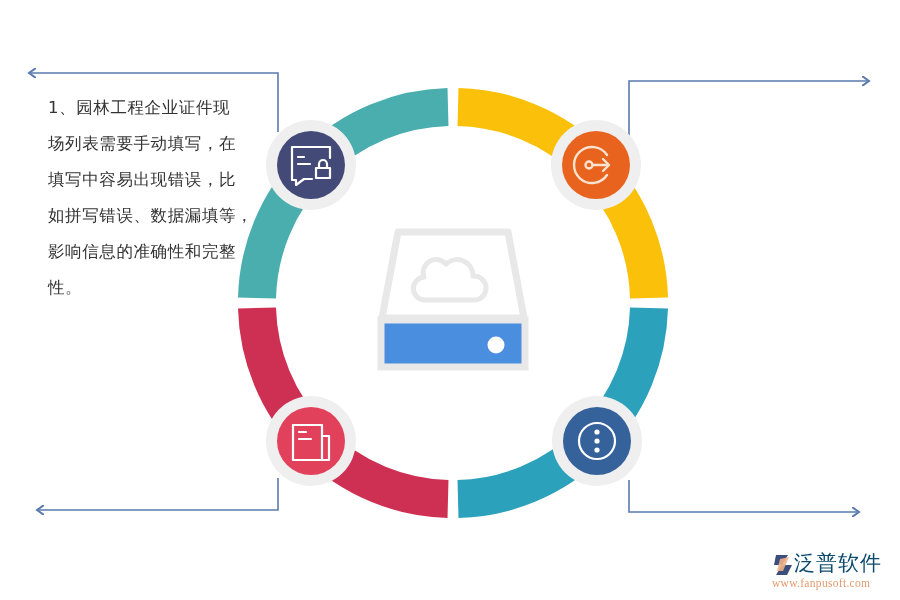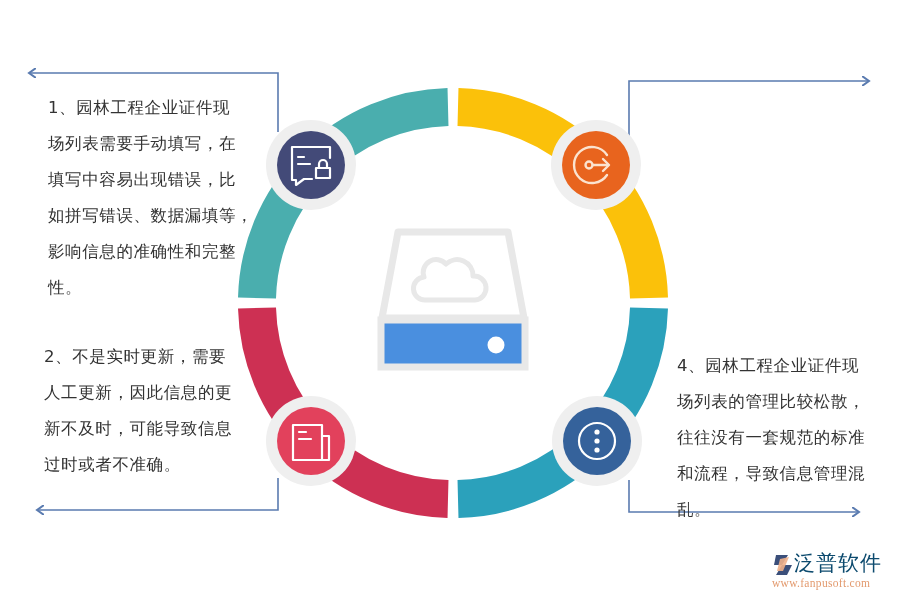--- a/index.html
+++ b/index.html
@@ -108,29 +108,20 @@
       <path d="M426,300 L475,300 A12,12 0 0 0 473,276 A16,16 0 0 0 446,264 A13,13 0 0 0 424,277 A11.5,11.5 0 0 0 426,300 Z" fill="none" stroke="#e8e8e8" stroke-width="5" stroke-linejoin="round"></path>
     </g>
   </svg>
 
   <div id="tb1" class="textblock">1、园林工程企业证件现
 场列表需要手动填写，在
 填写中容易出现错误，比
 如拼写错误、数据漏填等，
 影响信息的准确性和完整
 性。</div>
-  <div id="tb2" class="textblock">2、不是实时更新，需要
-人工更新，因此信息的更
-新不及时，可能导致信息
-过时或者不准确。</div>
-  <div id="tb4" class="textblock">4、园林工程企业证件现
-场列表的管理比较松散，
-往往没有一套规范的标准
-和流程，导致信息管理混
-乱。</div>
 
   <div class="logo">
     <svg class="logo-mark" viewBox="0 0 24 24">
       <path d="M6,2 L18,2 L12,12 L4,12 Z" fill="#3b4f7a"></path>
       <path d="M12,12 L22,12 L17,22 L6,22 Z" fill="#3b4f7a"></path>
       <path d="M10,6 L19,4 L13,18 L7,18 Z" fill="#f0b08a" opacity="0.9"></path>
     </svg>
     <span class="logo-name">泛普软件</span>
     <span class="logo-url">www.fanpusoft.com</span>
   </div>

